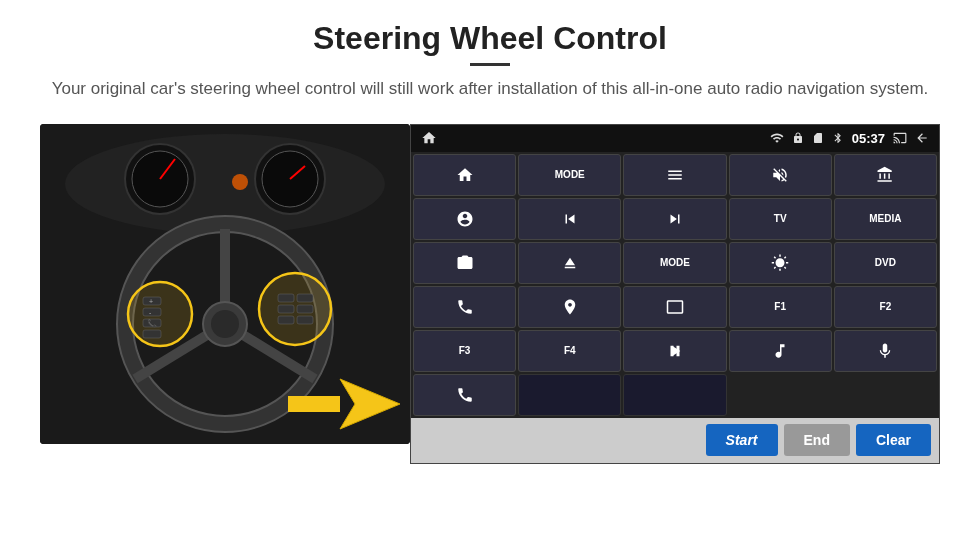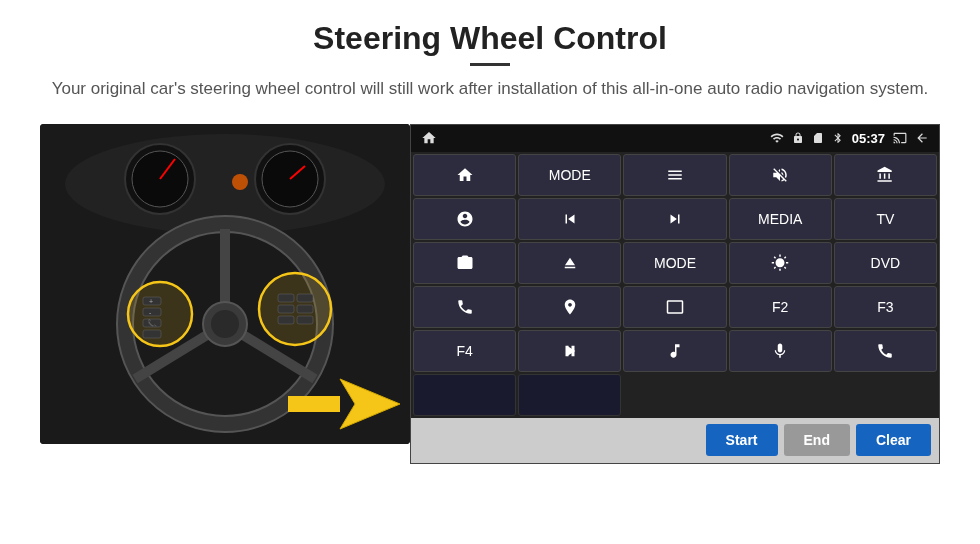--- a/index.html
+++ b/index.html
@@ -127,22 +127,22 @@
       gap: 2px;
       padding: 2px;
       background: #222;
       flex: 1;
     }
 
     .grid-btn {
       background: #2c2c3e;
       border: 1px solid #444;
       color: #fff;
-      font-size: 14px;
-      font-weight: normal;
+      font-size: 10px;
+      font-weight: bold;
       display: flex;
       align-items: center;
       justify-content: center;
       cursor: pointer;
       border-radius: 3px;
       min-height: 42px;
     }
 
     .grid-btn svg {
       width: 18px;
@@ -165,20 +165,21 @@
       border: none;
       border-radius: 3px;
       font-size: 14px;
       font-weight: bold;
       cursor: pointer;
     }
 
     .btn-start {
       background: #1565c0;
       color: #fff;
+      font-style: italic;
     }
 
     .btn-end {
       background: #999;
       color: #fff;
     }
 
     .btn-clear {
       background: #1565c0;
       color: #fff;
@@ -324,25 +325,25 @@
           <svg viewBox="0 0 24 24" fill="#fff">
               <path d="M6 6h2v12H6zm3.5 6l8.5 6V6z"></path>
             </svg>
         </div>
         <div class="grid-btn">
           <svg viewBox="0 0 24 24" fill="#fff">
               <path d="M6 18l8.5-6L6 6v12zM16 6v12h2V6h-2z"></path>
             </svg>
         </div>
         <div class="grid-btn">
+          <span>TV</span>
+        </div>
+        <div class="grid-btn">
           <span>MEDIA</span>
         </div>
-        <div class="grid-btn">
-          <span>TV</span>
-        </div>
 
         <div class="grid-btn">
           <svg viewBox="0 0 24 24" fill="#fff">
               <path d="M12 8c-2.21 0-4 1.79-4 4s1.79 4 4 4 4-1.79 4-4-1.79-4-4-4zm0 6c-1.1 0-2-.9-2-2s.9-2 2-2 2 .9 2 2-.9 2-2 2zM20 4h-3.17L15 2H9L7.17 4H4c-1.1 0-2 .9-2 2v12c0 1.1.9 2 2 2h16c1.1 0 2-.9 2-2V6c0-1.1-.9-2-2-2z"></path>
             </svg>
         </div>
         <div class="grid-btn">
           <svg viewBox="0 0 24 24" fill="#fff">
               <path d="M5 17h14v2H5zm7-12L5.33 15h13.34z"></path>
             </svg>
@@ -366,20 +367,23 @@
         </div>
         <div class="grid-btn">
           <svg viewBox="0 0 24 24" fill="#fff">
               <path d="M12 2C8.13 2 5 5.13 5 9c0 5.25 7 13 7 13s7-7.75 7-13c0-3.87-3.13-7-7-7zm0 9.5c-1.38 0-2.5-1.12-2.5-2.5s1.12-2.5 2.5-2.5 2.5 1.12 2.5 2.5-1.12 2.5-2.5 2.5z"></path>
             </svg>
         </div>
         <div class="grid-btn">
           <svg viewBox="0 0 24 24" fill="#fff">
               <path d="M21 3H3c-1.1 0-2 .9-2 2v14c0 1.1.9 2 2 2h18c1.1 0 2-.9 2-2V5c0-1.1-.9-2-2-2zm0 16H3V5h18v14z"></path>
             </svg>
+        </div>
+        <div class="grid-btn">
+          <span>F1</span>
         </div>
 
         <div class="grid-btn">
           <span>F2</span>
         </div>
         <div class="grid-btn">
           <span>F3</span>
         </div>
         <div class="grid-btn">
           <span>F4</span>

